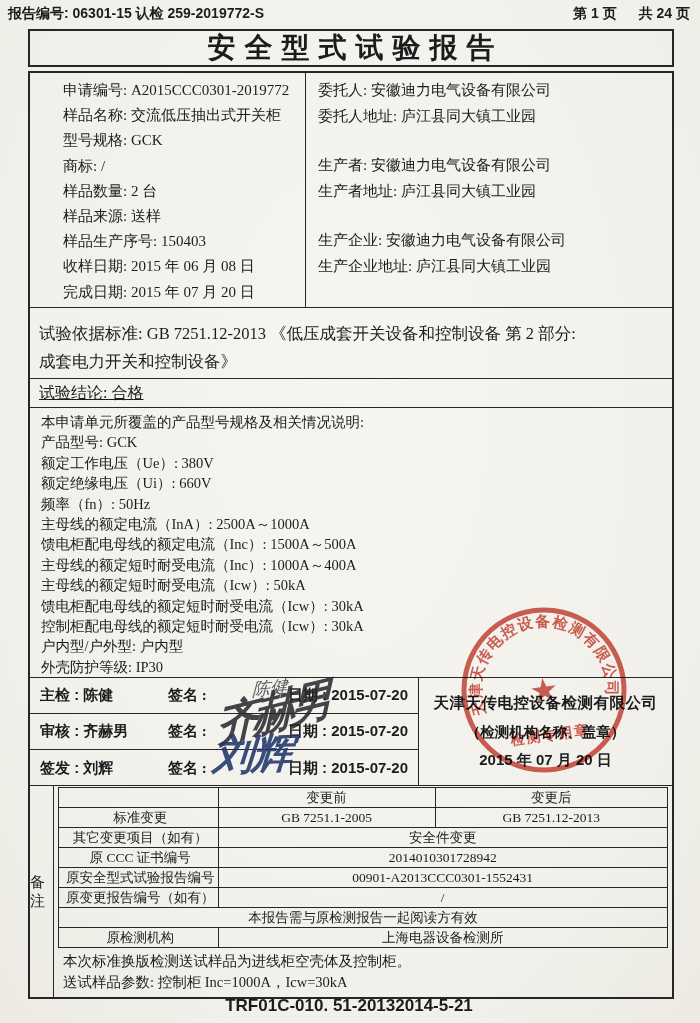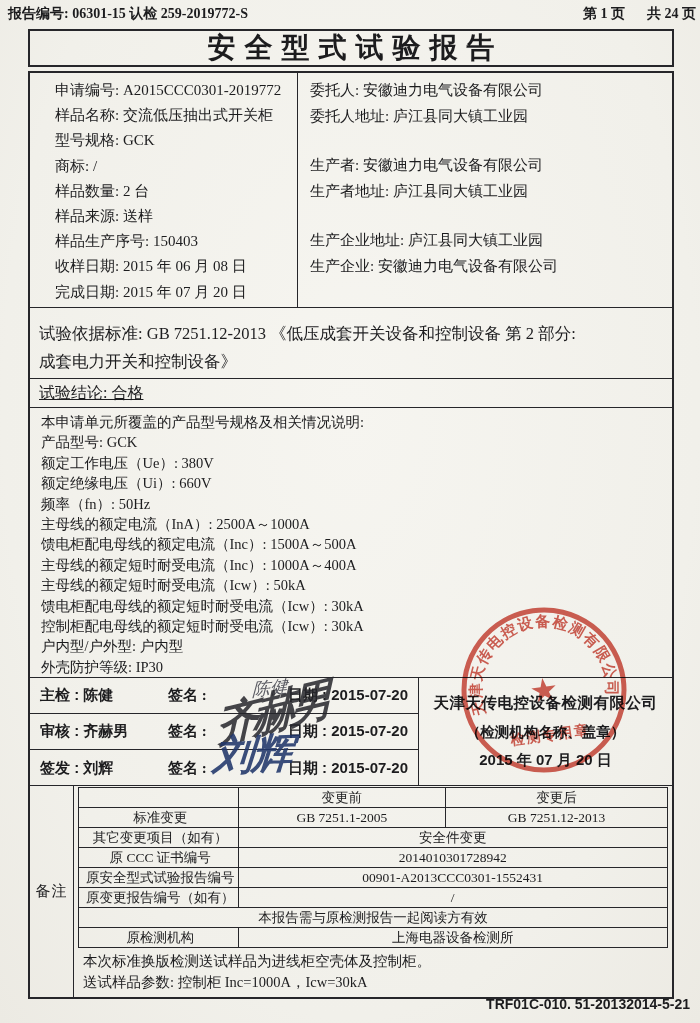--- a/index.html
+++ b/index.html
@@ -6,35 +6,35 @@
   html,body { background:#d8d6d0; }
   .page {
     position:relative; width:700px; height:1023px; margin:0 auto;
     background:#f3f2ed;
     background-image: radial-gradient(ellipse at 50% 40%, #f6f5f0 0%, #f1f0ea 70%, #eceae3 100%);
     font-family:"Liberation Serif","DejaVu Serif",serif;
     color:#1c1c1e; overflow:hidden;
   }
 
   
-  .top-line { position:absolute; top:5px; left:8px; right:4px;
+  .top-line { position:absolute; top:5px; left:8px; right:10px;
     display:flex; justify-content:space-between; align-items:flex-end;
-    font-family:Liberation Serif, serif; font-weight:bold; font-size:14px; }
+    font-family:Liberation Sans, sans-serif; font-weight:bold; font-size:14px; }
   .page-info span { margin-left:22px; }
 
   
   .title-box { position:absolute; left:28px; top:29px; width:646px; height:38px;
     border:2px solid #26262a; display:flex; align-items:center; justify-content:center; }
   .title-box h1 { font-size:28px; font-weight:bold; letter-spacing:9px; padding-left:9px; }
 
   
   .main { position:absolute; left:28px; top:71px; width:646px; border:2px solid #26262a; }
 
   .sec-a { display:flex; height:234px; }
-  .col-l { width:268px; border-right:1.5px solid #26262a; padding:5px 0 0 25px; }
+  .col-l { width:268px; border-right:1.5px solid #26262a; padding:5px 0 0 25px;margin-left:8px; }
   .col-l .line { line-height:25.2px; font-size:15px; white-space:nowrap; }
   .col-r { flex:1; padding:5px 0 0 12px; }
   .col-r .rgroup { margin-bottom:24px; }
   .col-r .line { line-height:25.5px; font-size:15px; white-space:nowrap; }
 
   .sec-b { border-top:1.5px solid #26262a; padding:12px 8px 2px 9px; font-size:16.5px; }
   .sec-b .line { line-height:28px; }
 
   .sec-c { border-top:1.5px solid #26262a; height:29px; display:flex; align-items:center;
     padding-left:9px; font-size:16px;text-decoration:underline; }
@@ -52,21 +52,21 @@
   .sig-lab  { width:92px;font-family:Liberation Serif, serif; }
   .sig-date { margin-left:auto; }
   .sig-right { flex:1; border-left:1.5px solid #26262a; display:flex; flex-direction:column;
     align-items:center; justify-content:center; gap:9px;
     font-family:"Liberation Sans","DejaVu Sans",sans-serif; font-weight:bold; }
   .ag-name { font-size:15.5px; letter-spacing:.5px; }
   .ag-note { font-size:14.5px; }
   .ag-date { font-size:15px; }
 
   .sec-f { border-top:1.5px solid #26262a; display:flex; }
-  .rk-label { width:44px; border-right:1.5px solid #26262a; display:flex; align-items:center;
+  .rk-label { width:24px; border-right:1.5px solid #26262a; display:flex; align-items:center;
     justify-content:center; font-size:15px; letter-spacing:1px; }
   .rk-content { flex:1; padding:1px 2px 5px 3px; }
   .rk-table { width:calc(100% - 3px); margin-left:1px; border-collapse:collapse; }
   .rk-table td { border:1.3px solid #26262a; height:20px; text-align:center;
     font-size:13.5px; padding:0 3px; white-space:nowrap; }
   .rk-table td.lbl { width:148px;padding-left:7px; }
   .rk-notes { padding:3px 0 0 6px; }
   .rk-notes .nline { font-size:14.5px; line-height:20.5px; }
 
   
@@ -75,22 +75,22 @@
   .hw-2 { left:214px; top:684px; font-size:44px; font-weight:bold; color:#26262c;
     transform:rotate(-14deg) skewX(-14deg); opacity:.85; letter-spacing:-6px; }
   .hw-3 { left:213px; top:727px; font-size:41px; font-weight:bold; color:#21376b;
     transform:rotate(-2deg) skewX(-6deg); opacity:.88; letter-spacing:-2px; }
 
   
   .stamp { position:absolute; left:458px; top:604px; width:172px; height:172px;
     opacity:.8; mix-blend-mode:multiply; pointer-events:none; transform:rotate(-8deg); }
 
   .bottom-line { position:absolute; left:8px; right:10px; top:996px;
-    display:flex; justify-content:flex-end;
-    font-family:"Liberation Sans","DejaVu Sans",sans-serif; font-weight:bold; font-size:14px; }
+    display:flex; justify-content:center;
+    font-family:"Liberation Sans","DejaVu Sans",sans-serif; font-weight:bold; font-size:17px; }
 </style>
 </head>
 <body>
 
 <div class="page">
 
   <div class="top-line">
     <span>报告编号: 06301-15 认检 259-2019772-S</span>
     <span class="page-info"><span>第 1 页</span><span>共 24 页</span></span>
   </div>
@@ -116,22 +116,22 @@
       <div class="col-r">
         <div class="rgroup">
           <div class="line">委托人: 安徽迪力电气设备有限公司</div>
           <div class="line">委托人地址: 庐江县同大镇工业园</div>
         </div>
         <div class="rgroup">
           <div class="line">生产者: 安徽迪力电气设备有限公司</div>
           <div class="line">生产者地址: 庐江县同大镇工业园</div>
         </div>
         <div class="rgroup">
+          <div class="line">生产企业: 安徽迪力电气设备有限公司</div>
           <div class="line">生产企业地址: 庐江县同大镇工业园</div>
-          <div class="line">生产企业: 安徽迪力电气设备有限公司</div>
         </div>
       </div>
     </div>
 
     <div class="sec-b">
       <div class="line">试验依据标准: GB 7251.12-2013 《低压成套开关设备和控制设备 第 2 部分:</div>
       <div class="line">成套电力开关和控制设备》</div>
     </div>
 
     <div class="sec-c">试验结论: 合格</div>

